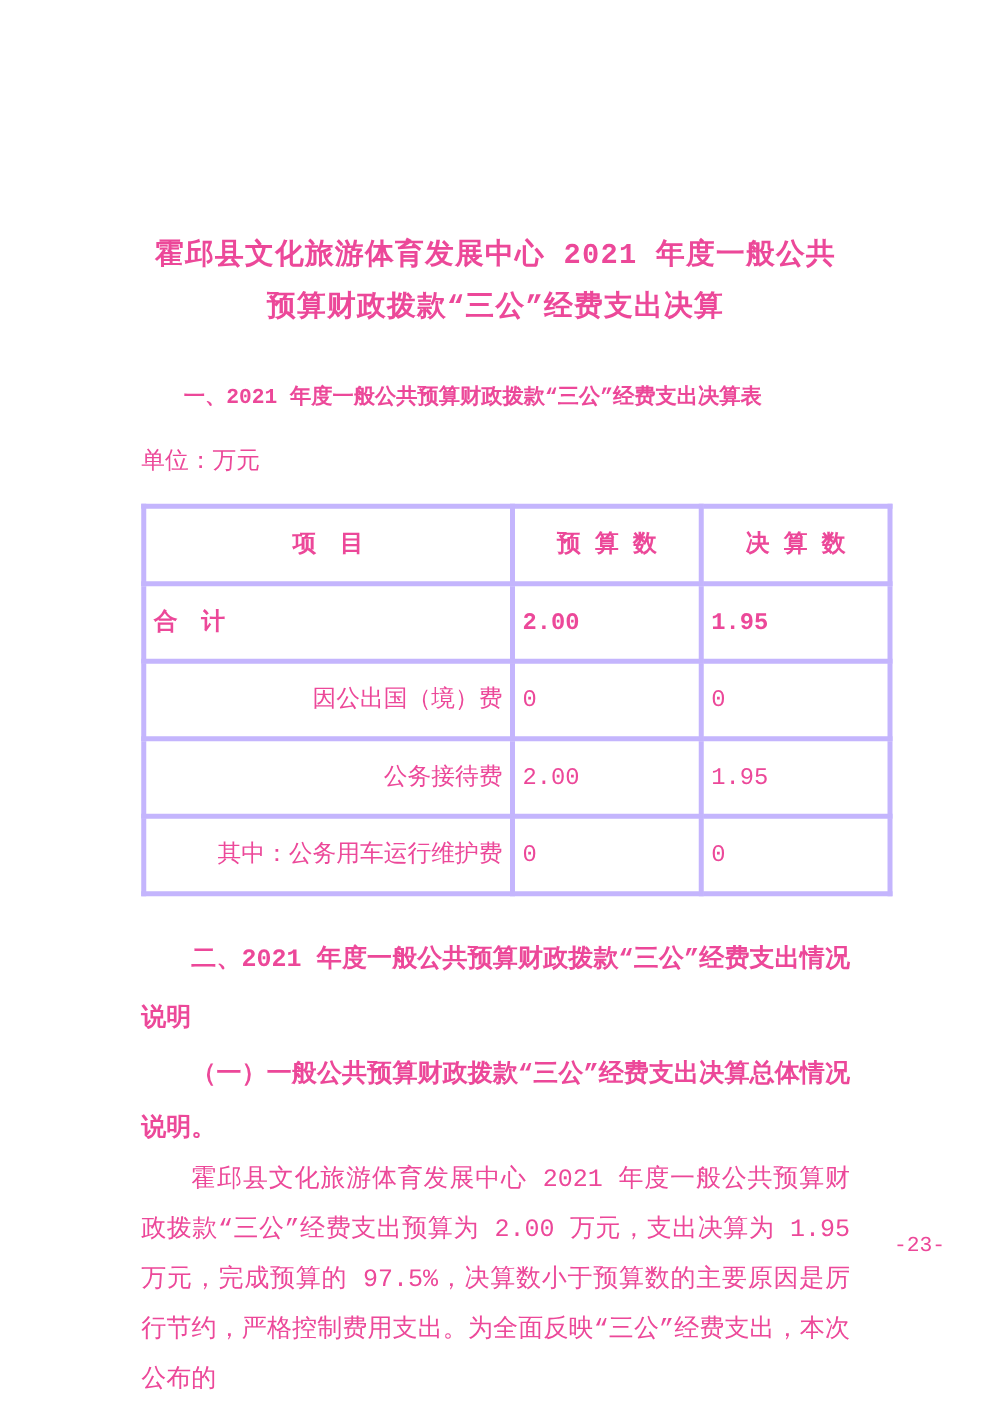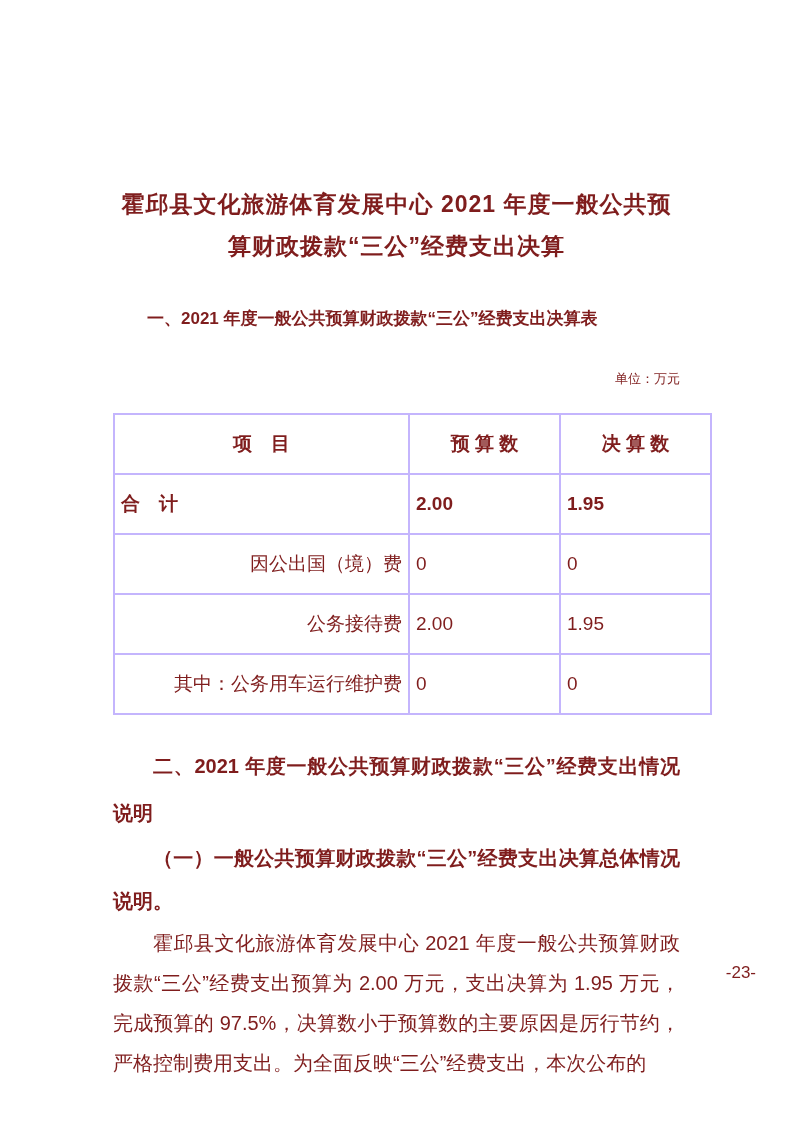--- a/index.html
+++ b/index.html
@@ -3,22 +3,22 @@
 <meta charset="utf-8">
 <style>
   * { box-sizing: border-box; }
   html, body { margin: 0; padding: 0; background: #ffffff; }
   .page {
     position: relative;
     width: 763px;
     height: 1122px;
     margin: 0 auto;
     background: #ffffff;
-    color: #7f1d1d;
-    font-family: Liberation Sans, sans-serif;
+    color: #ec4899;
+    font-family: Liberation Mono, monospace;
     overflow: hidden;
   }
   .content {
     position: absolute;
     left: 98px;
     right: 98px;
     top: 0;
   }
   .title {
     margin: 183px 0 0 0;
@@ -30,36 +30,36 @@
   }
   .section-heading {
     margin-top: 30px;
     font-size: 17px;
     font-weight: bold;
     line-height: 44px;
     text-indent: 2em;
     text-align: justify;
   }
   .unit-label {
-    margin-top: 20px;
-    font-size: 13px;
+    margin-top: 10px;
+    font-size: 19px;
     line-height: 36px;
-    text-align: right;
+    text-align: left;
   }
   table.budget-table {
     margin-top: 16px;
     width: 100%;
     border-collapse: collapse;
     border: 2px solid #000000;
     font-size: 19px;
     table-layout: fixed;
   }
   table.budget-table th,
   table.budget-table td {
-    border: 2px solid #c4b5fd;
+    border: 4px solid #c4b5fd;
     height: 28px;
     padding: 16px 6px;
     line-height: 26px;
     overflow: hidden;
     white-space: nowrap;
   }
   col.c-item { width: 295px; }
   col.c-num  { width: 151px; }
   th { font-weight: bold; text-align: center; }
   td.center { text-align: left; }
@@ -84,21 +84,21 @@
   }
   .body-para {
     font-size: 20px;
     line-height: 40px;
     text-indent: 2em;
     text-align: justify;
   }
   .page-number {
     position: absolute;
     right: 22px;
-    top: 963px;
+    top: 988px;
     font-size: 17px;
     line-height: 20px;
   }
 </style>
 </head>
 <body>
 
 <div class="page">
   <div class="content">
 

